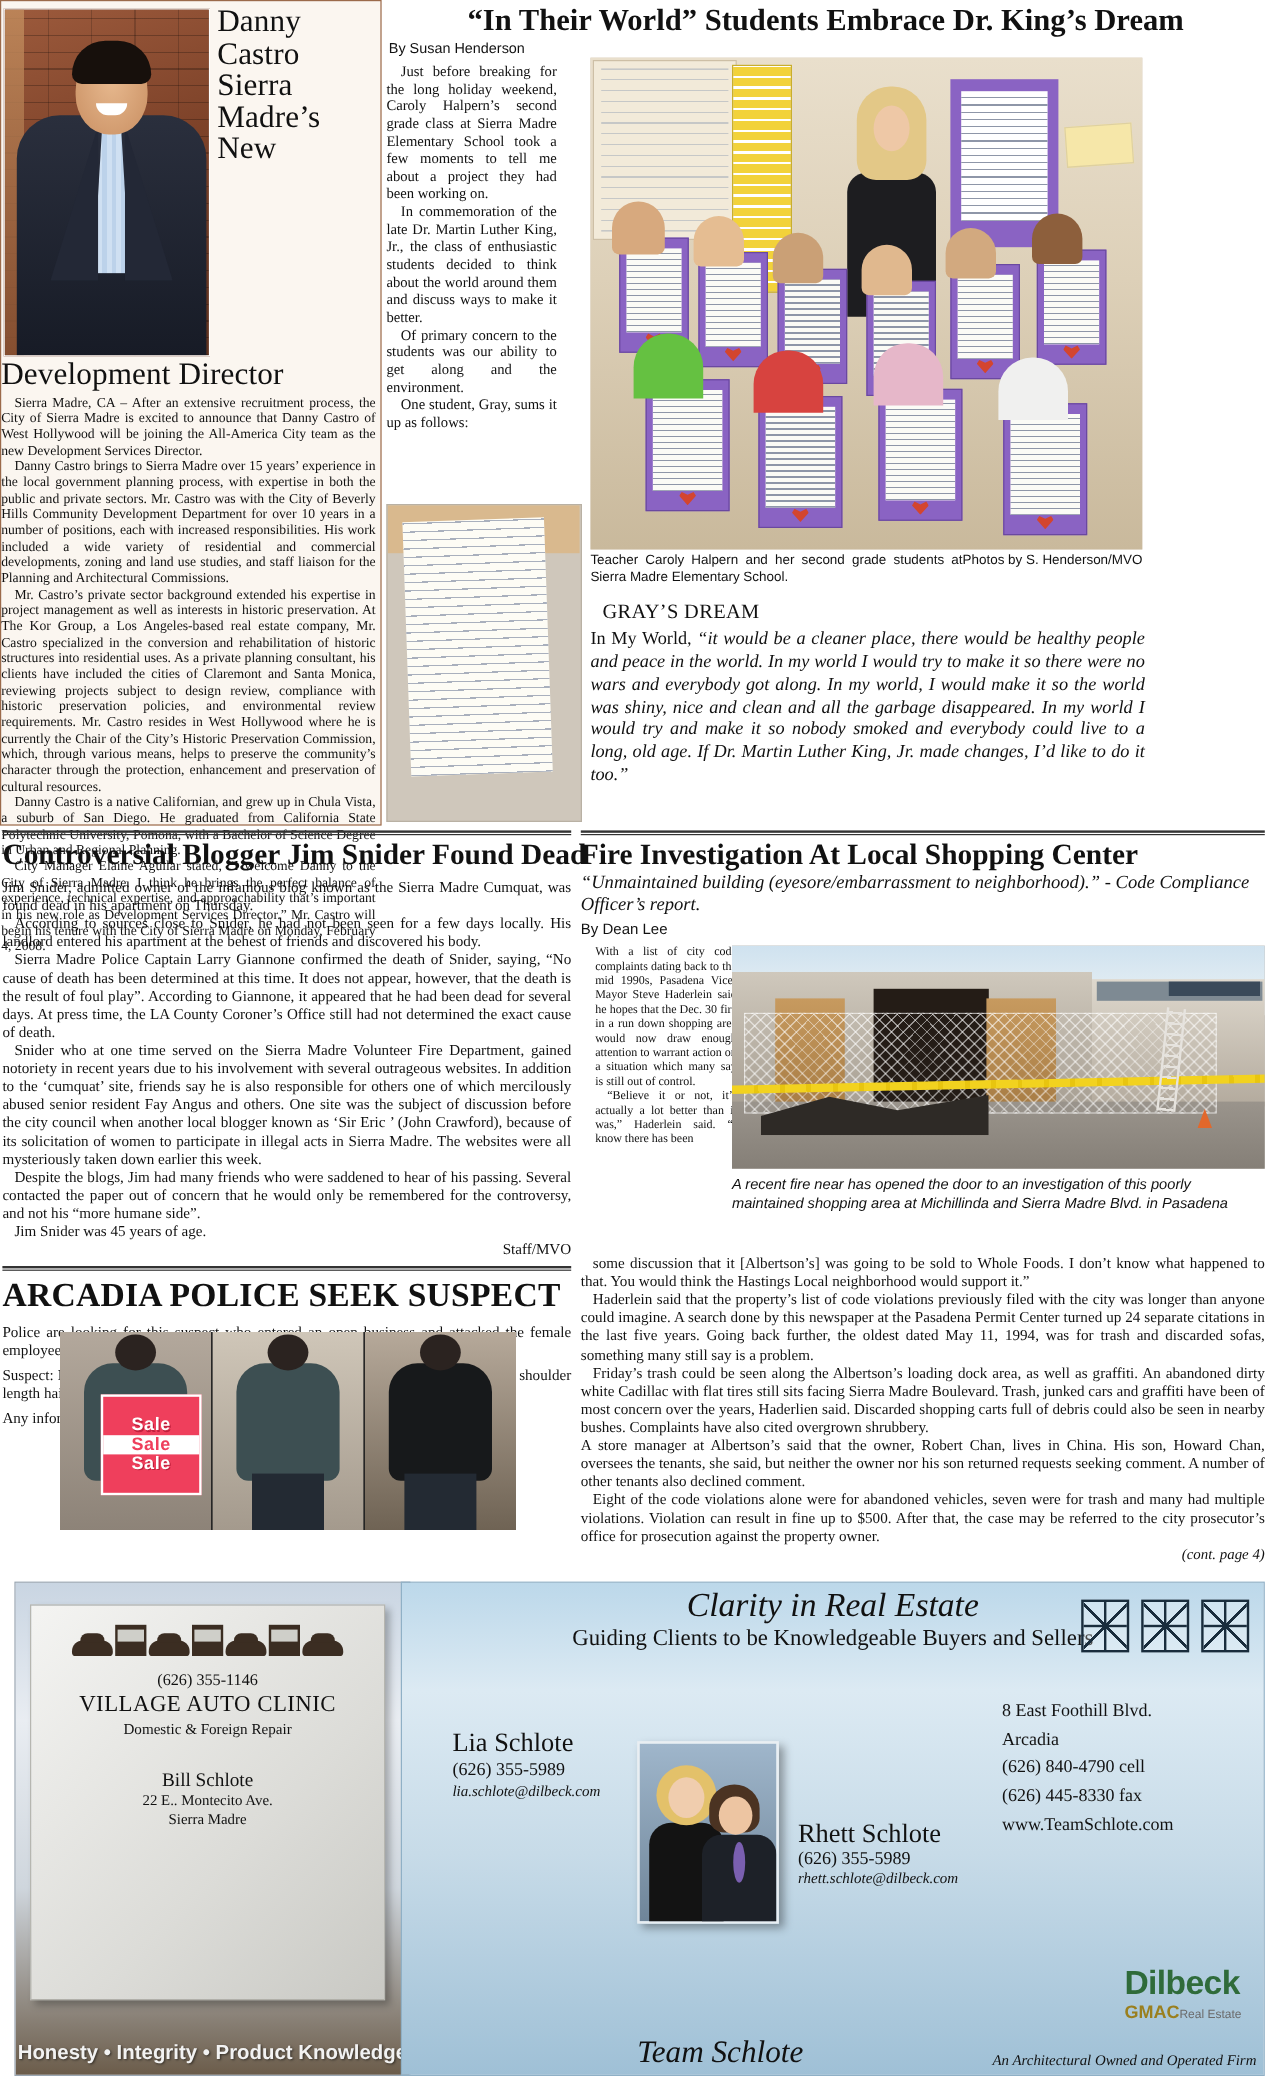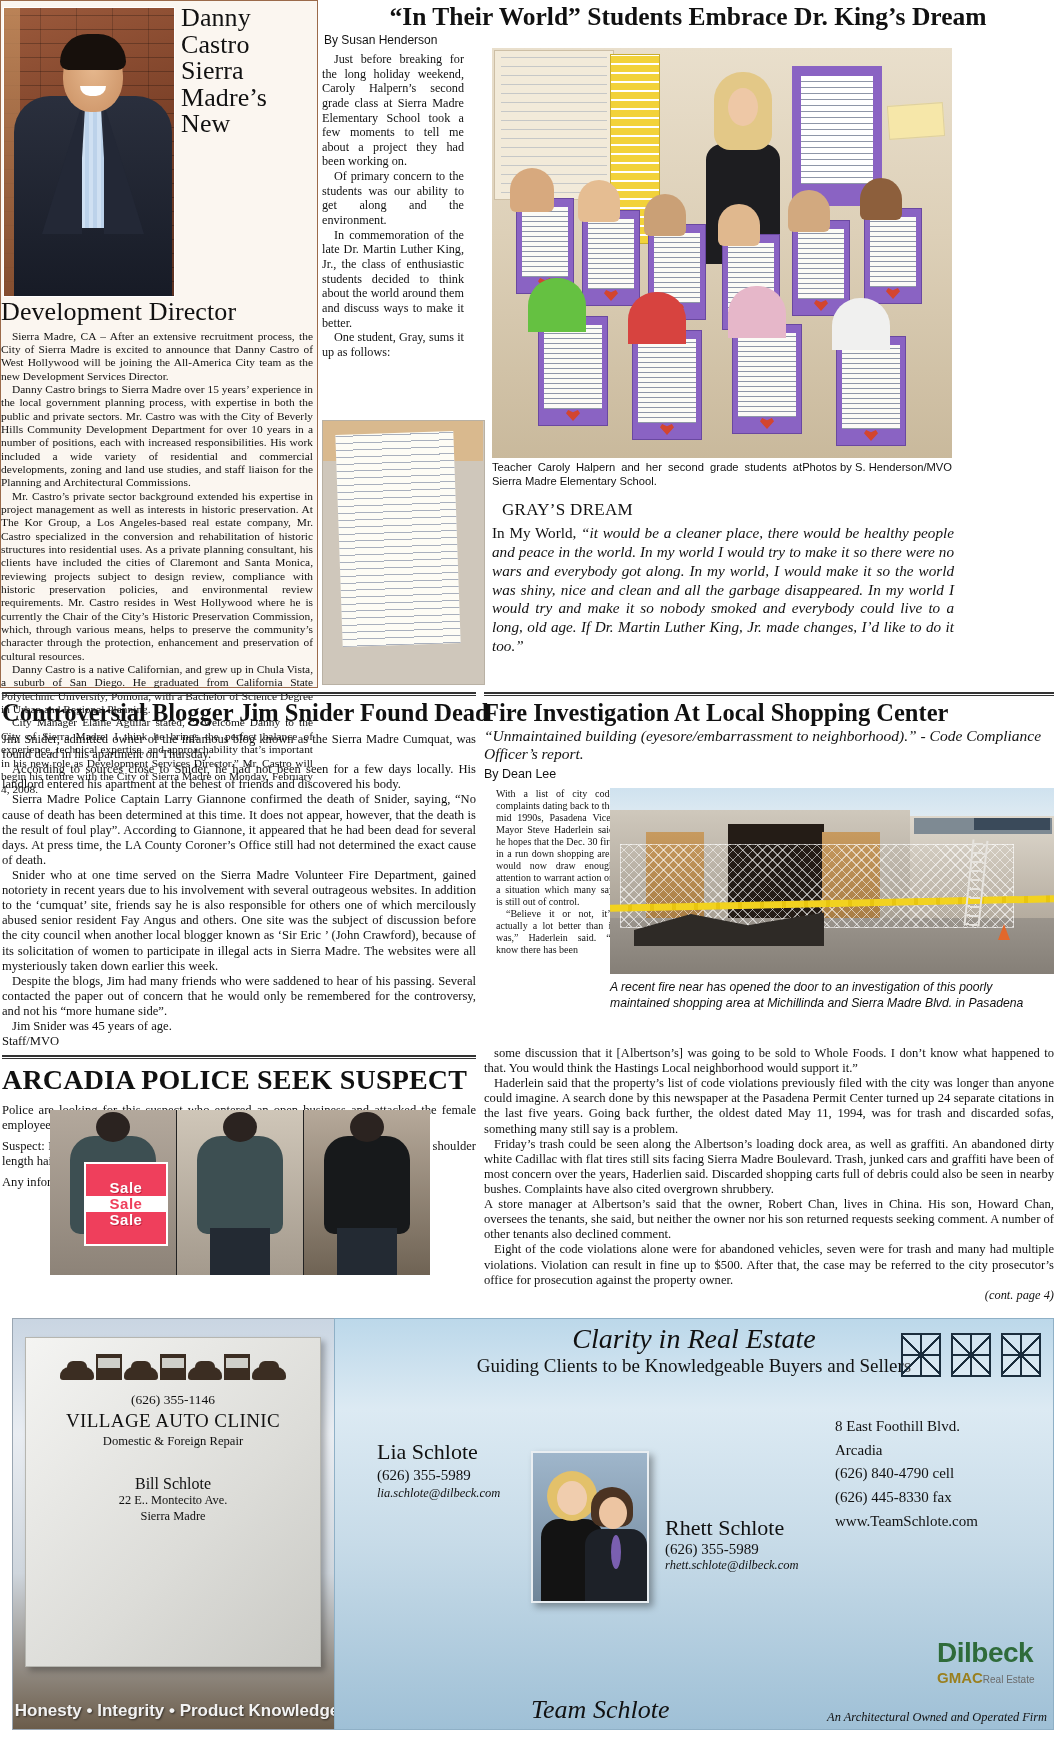--- a/index.html
+++ b/index.html
@@ -171,21 +171,21 @@
   .mid { position:absolute; top:692px; left:0; width:1056px; height:620px; }
   .rule-double { border-top:2px solid #333; border-bottom:1px solid #333; height:4px; }
 
   .snider-col { position:absolute; left:2px; top:0; width:474px; }
   .fire-col   { position:absolute; left:484px; top:0; width:570px; }
 
   .mid-head { font-size:24.5px; line-height:1.06; margin:4px 0 6px 0; white-space:nowrap;}
   .mid-body { font-size:12.6px; line-height:1.2; }
   .mid-body p { text-indent:10px; }
   .mid-body p.noind { text-indent:0; }
-  .staff-credit { font-size:12.6px; }
+  .staff-credit { text-align:right; font-size:12.6px; }
 
   .arcadia-head {
     font-size:28px; line-height:1.05; margin:6px 0 8px 0; letter-spacing:.2px;
     white-space:nowrap;
   }
   .arcadia-body { font-size:12.6px; line-height:1.24; }
   .arcadia-body p { margin-bottom:5px; }
 
   .suspect-strip {
     position:absolute; left:50px; top:418px; width:380px; height:165px;
@@ -379,22 +379,22 @@
         <p>City Manager Elaine Aguilar stated, “I welcome Danny to the City of Sierra Madre. I think he brings the perfect balance of experience, technical expertise, and approachability that’s important in his new role as Development Services Director.” Mr. Castro will begin his tenure with the City of Sierra Madre on Monday, February 4, 2008.</p>
       </div>
     </div>
 
     <div class="king-col">
       <h1 class="king-head">“In Their World” Students Embrace Dr. King’s Dream</h1>
       <div class="byline">By Susan Henderson</div>
 
       <div class="king-text just">
         <p>Just before breaking for the long holiday weekend, Caroly Halpern’s second grade class at Sierra Madre Elementary School took a few moments to tell me about a project they had been working on.</p>
+        <p>In commemoration of the late Dr. Martin Luther King, Jr., the class of enthusiastic students decided to think about the world around them and discuss ways to make it better.</p>
         <p>Of primary concern to the students was our ability to get along and the environment.</p>
-        <p>In commemoration of the late Dr. Martin Luther King, Jr., the class of enthusiastic students decided to think about the world around them and discuss ways to make it better.</p>
         <p>One student, Gray, sums it up as follows:</p>
       </div>
 
       <div class="king-photo">
         <div class="classroom"></div>
         <div class="board"></div>
         <div class="yellowchart"></div>
         <div class="teacher-body"></div>
         <div class="teacher-hair"></div>
         <div class="teacher-face"></div>

